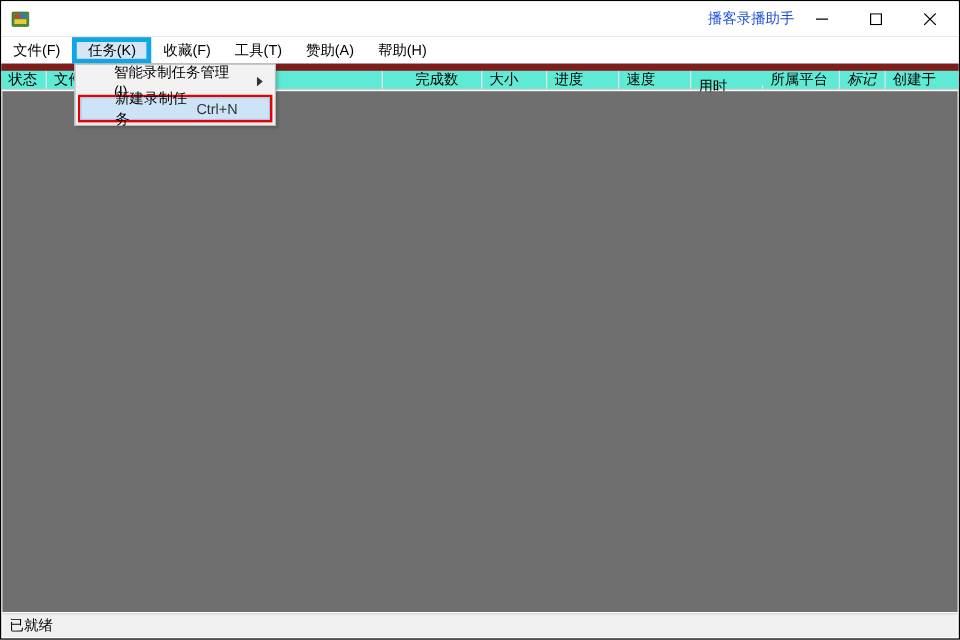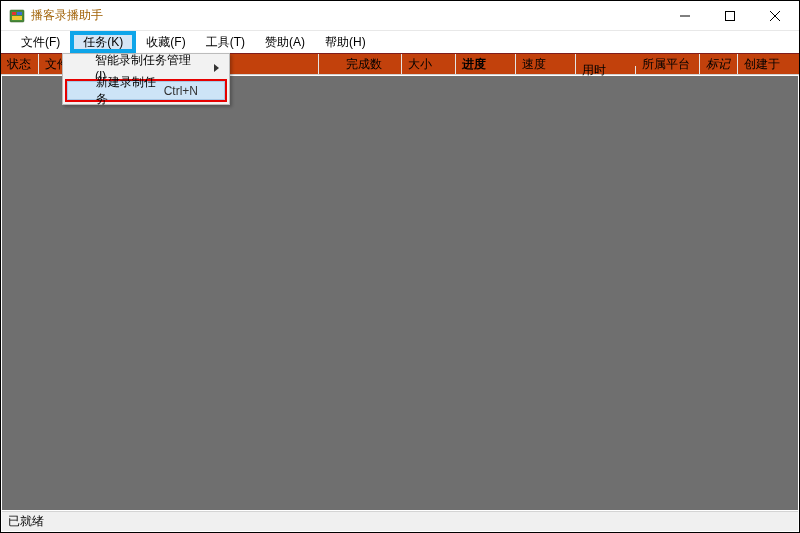--- a/index.html
+++ b/index.html
@@ -1,35 +1,35 @@
 <!DOCTYPE html>
 <html><head>
   <meta charset="utf-8">
   <style>
     * { margin: 0; padding: 0; box-sizing: border-box; font-family: "Microsoft YaHei", "SimSun", sans-serif; font-size: 12px; }
     body { width: 800px; height: 533px; background: #fff; border: 1px solid #000; position: relative; overflow: hidden; }
     
     .titlebar { height: 30px; background: #fff; display: flex; align-items: center; padding: 0 2px 0 8px; border-bottom: 1px solid #e8e8e8; }
     .titlebar-icon { width: 16px; height: 16px; margin-right: 6px; }
-    .titlebar-title { flex: 1; color: #a16207; }
+    .titlebar-title { flex: 1; color: #1d4ed8; text-align: right; }
     .win-controls { display: flex; }
     .win-btn { width: 45px; height: 28px; display: flex; align-items: center; justify-content: center; cursor: default; }
     .win-btn svg { display: block; }
     
-    .menubar { height: 22px; background: #fff; display: flex; align-items: stretch; padding-left: 10px; }
+    .menubar { height: 22px; background: #fff; display: flex; align-items: stretch; padding-left: 0; }
     .menu-item { padding: 0 10px; display: flex; align-items: center; cursor: default; }
     .menu-item.open { border: 4px solid #0ea5e9; background: #d5e6f5; padding: 0 9px; }
     
-    .headerbar { height: 22px; background: #c2410c; border-top: 1px solid #7f1d1d; border-bottom: 1px solid #d0d0d0; display: flex; align-items: stretch; position: relative; text-align: right; }
+    .headerbar { height: 22px; background: #5eead4; border-top: 6px solid #7f1d1d; border-bottom: 1px solid #d0d0d0; display: flex; align-items: stretch; position: relative; text-align: right; }
     .col { display: flex; align-items: center; padding: 0 6px; border-right: 1px solid #e4e4e4; white-space: nowrap; }
     .col.status-col { width: 38px; }
     .col.file-col { width: 280px; }
     .col.done-col { width: 62px; margin-left: 21px; }
     .col.size-col { width: 54px; }
-    .col.progress-col { width: 60px; font-weight: bold; }
+    .col.progress-col { width: 60px; }
     .col.speed-col { width: 60px; }
     .col.time-col { width: 60px; margin-top: 12px; }
     .col.platform-col { width: 64px; }
     .col.mark-col { width: 38px; font-style: italic; }
     .col.creator-col { flex: 1; border-right: none; }
     
     .content { position: absolute; left: 1px; right: 1px; top: 75px; bottom: 22px; background: #6f6f6f; }
     
     .statusbar { position: absolute; left: 1px; right: 1px; bottom: 1px; height: 20px; background: #f0f0f0; border-top: 1px solid #d4d4d4; display: flex; align-items: center; padding: 0 6px; }
     

